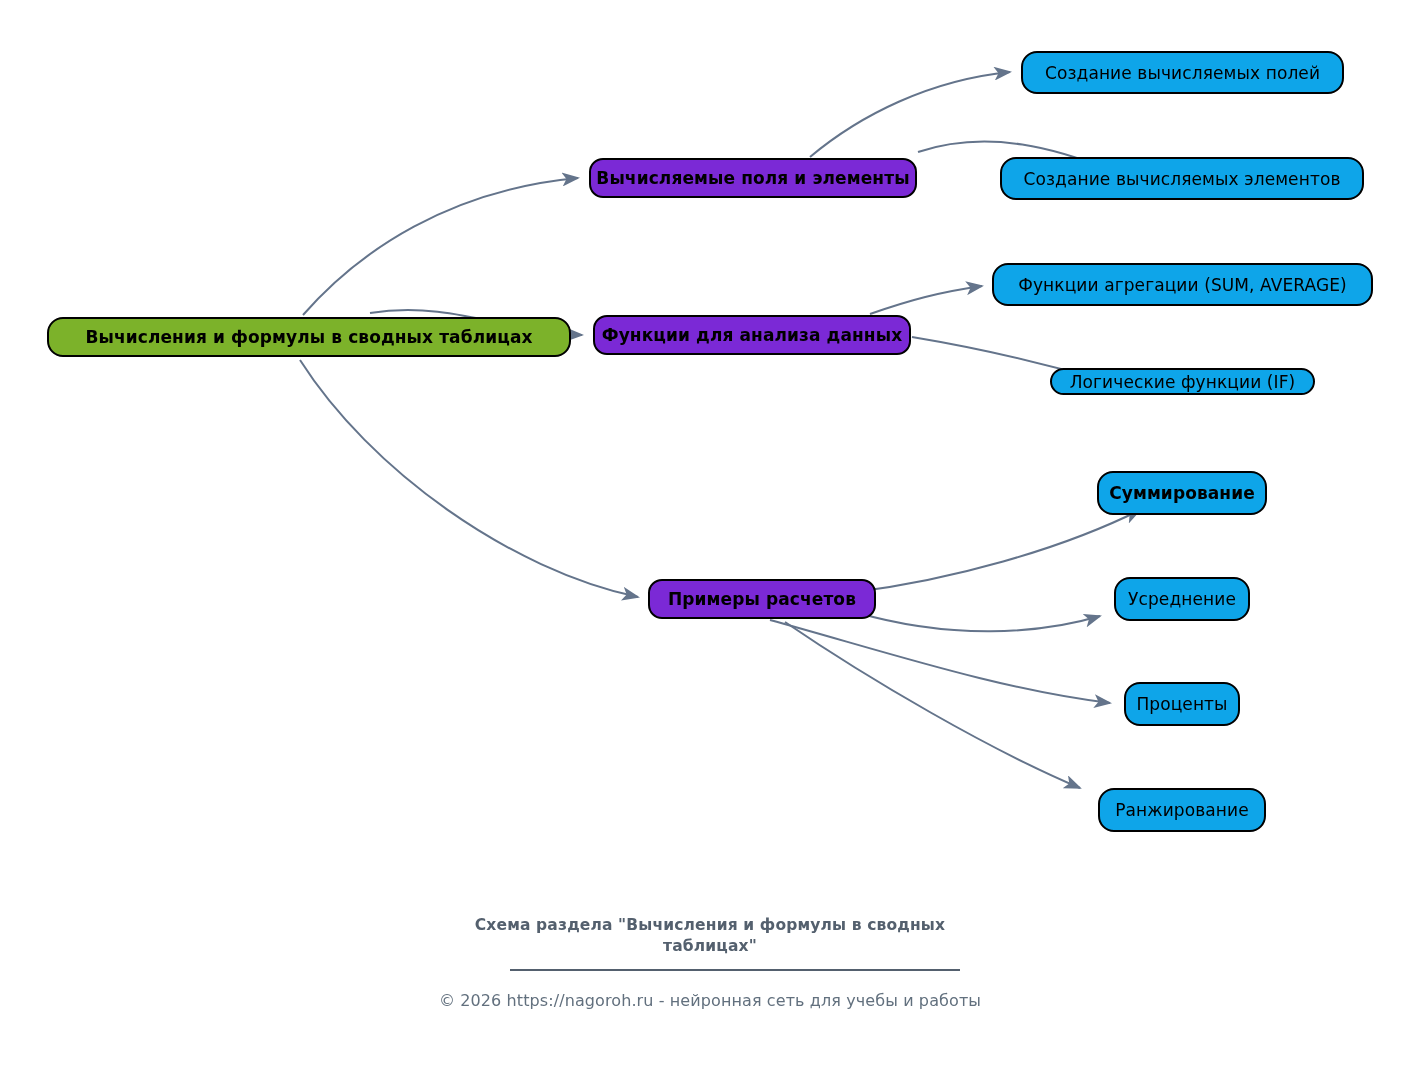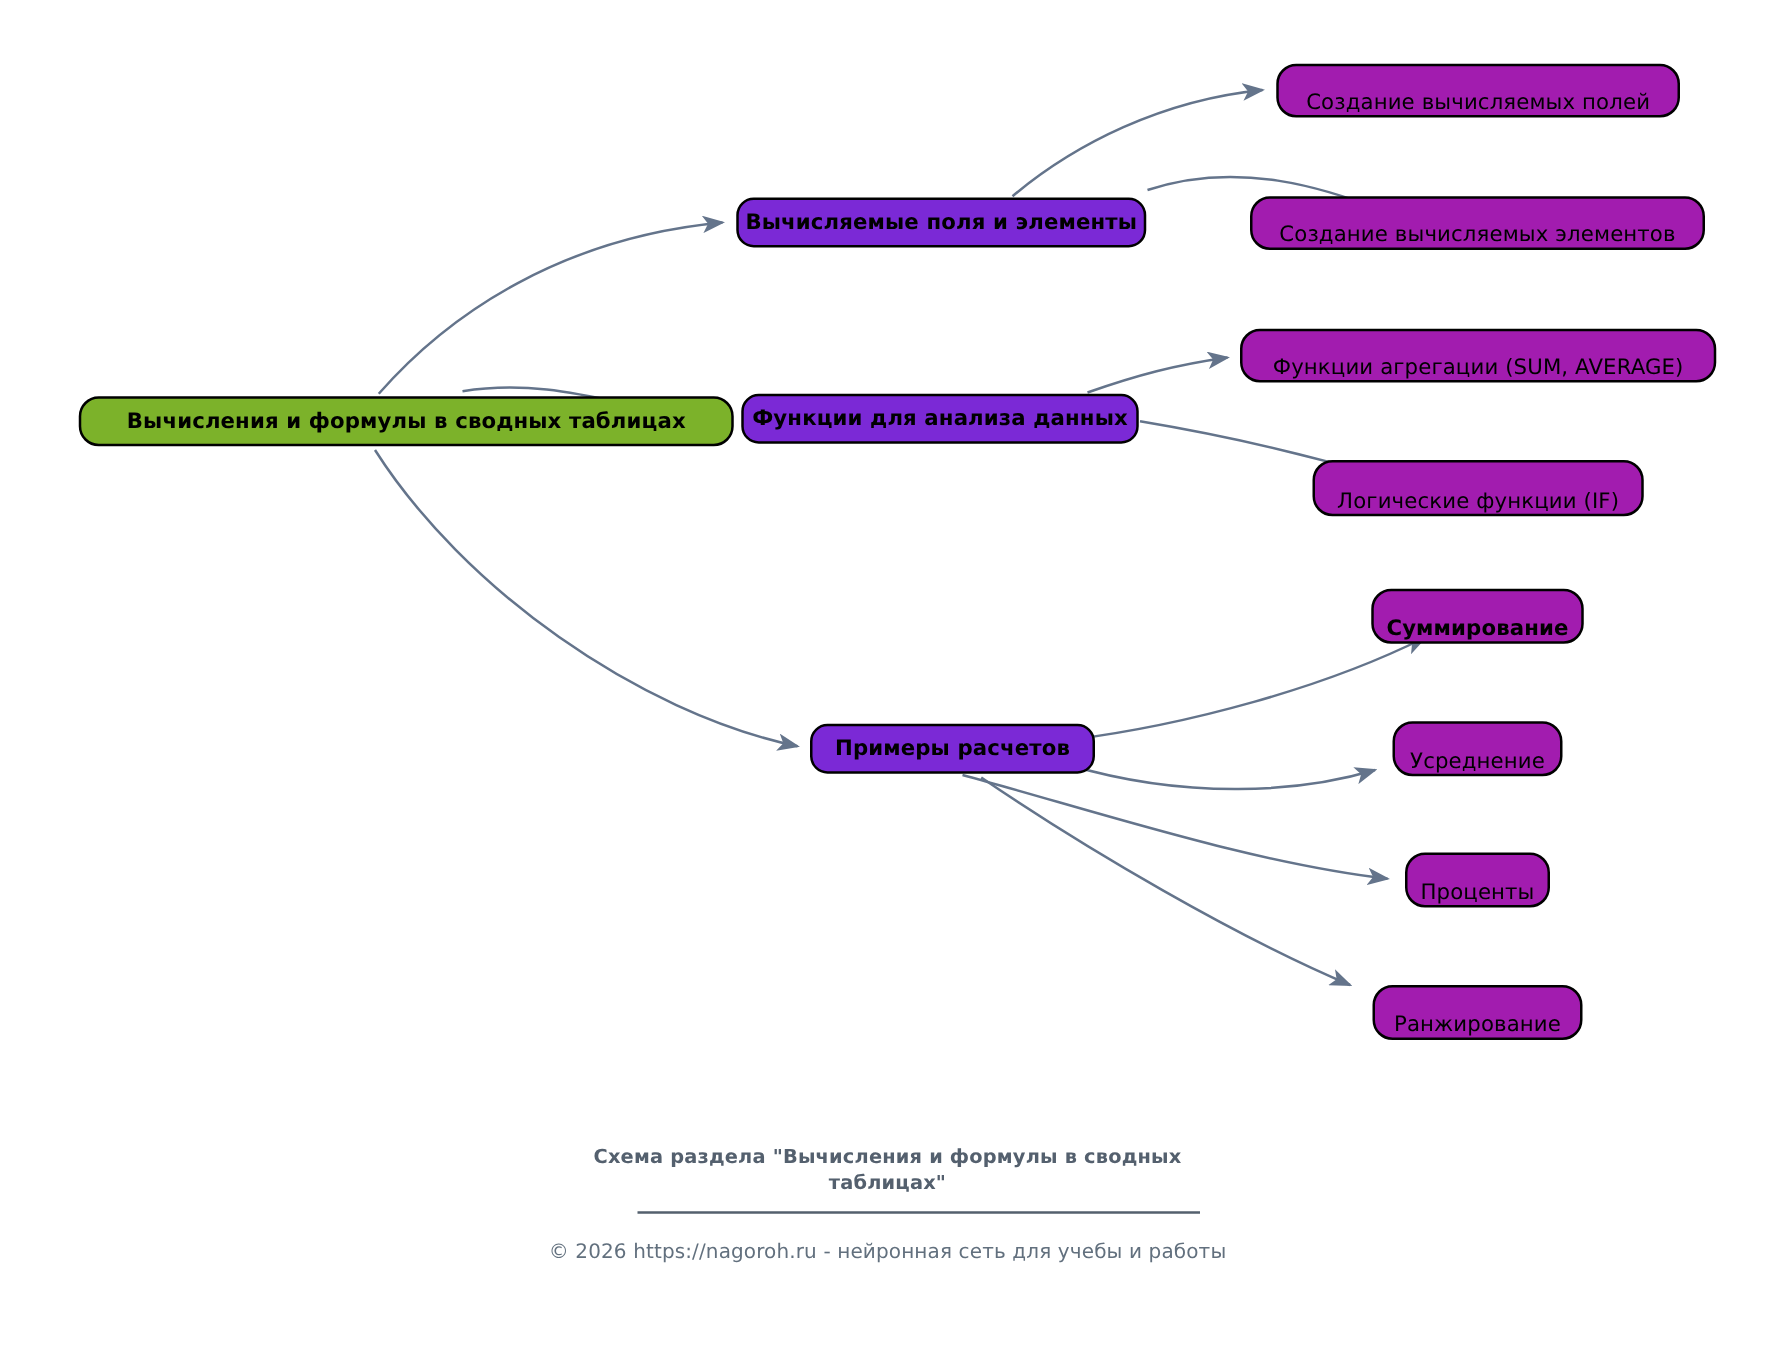--- a/index.html
+++ b/index.html
@@ -46,24 +46,23 @@
     background: #7cb22a;
     font-weight: bold;
     border-radius: 16px;
   }
   .node.branch {
     background: #7b29d6;
     font-weight: bold;
     border-radius: 14px;
   }
   .node.leaf {
-    background: #a21caf;
+    background: #0ea5e9;
     font-weight: normal;
     border-radius: 16px;
-    align-items: flex-end;
   }
   .footer {
     position: absolute;
     left: 0;
     width: 1420px;
     text-align: center;
   }
   .footer-title {
     top: 915px;
     font-family: "DejaVu Sans", sans-serif;
@@ -119,41 +118,41 @@
       <path d="M 870,314 C 910,300 940,292 982,286"></path>
       <path d="M 912,337 C 990,350 1060,368 1104,381"></path>
 
       <path d="M 855,592 C 950,580 1060,550 1140,510"></path>
       <path d="M 855,612 C 950,640 1040,634 1100,616"></path>
       <path d="M 770,620 C 880,650 1000,690 1110,703"></path>
       <path d="M 785,622 C 870,680 990,750 1080,788"></path>
     </g>
   </svg>
 
-  <div class="node root" style="left:63px; top:317px; width:524px; height:40px;">
+  <div class="node root" style="left:47px; top:317px; width:524px; height:40px;">
     <span>Вычисления и формулы в сводных таблицах</span>
   </div>
 
   <div class="node branch" style="left:589px; top:158px; width:328px; height:40px;">
     <span>Вычисляемые поля и элементы</span>
   </div>
   <div class="node leaf" style="left:1021px; top:51px; width:323px; height:43px;">
     <span>Создание вычисляемых полей</span>
   </div>
   <div class="node leaf" style="left:1000px; top:157px; width:364px; height:43px;">
     <span>Создание вычисляемых элементов</span>
   </div>
 
   <div class="node branch" style="left:593px; top:315px; width:318px; height:40px;">
     <span>Функции для анализа данных</span>
   </div>
   <div class="node leaf" style="left:992px; top:263px; width:381px; height:43px;">
     <span>Функции агрегации (SUM, AVERAGE)</span>
   </div>
-  <div class="node leaf" style="left:1050px; top:368px; width:265px; height:45px;">
+  <div class="node leaf" style="left:1050px; top:368px; width:265px; height:27px;">
     <span>Логические функции (IF)</span>
   </div>
 
   <div class="node branch" style="left:648px; top:579px; width:228px; height:40px;">
     <span>Примеры расчетов</span>
   </div>
   <div class="node leaf" style="left:1097px; top:471px; width:170px; height:44px;font-weight:bold;">
     <span>Суммирование</span>
   </div>
   <div class="node leaf" style="left:1114px; top:577px; width:136px; height:44px;">

